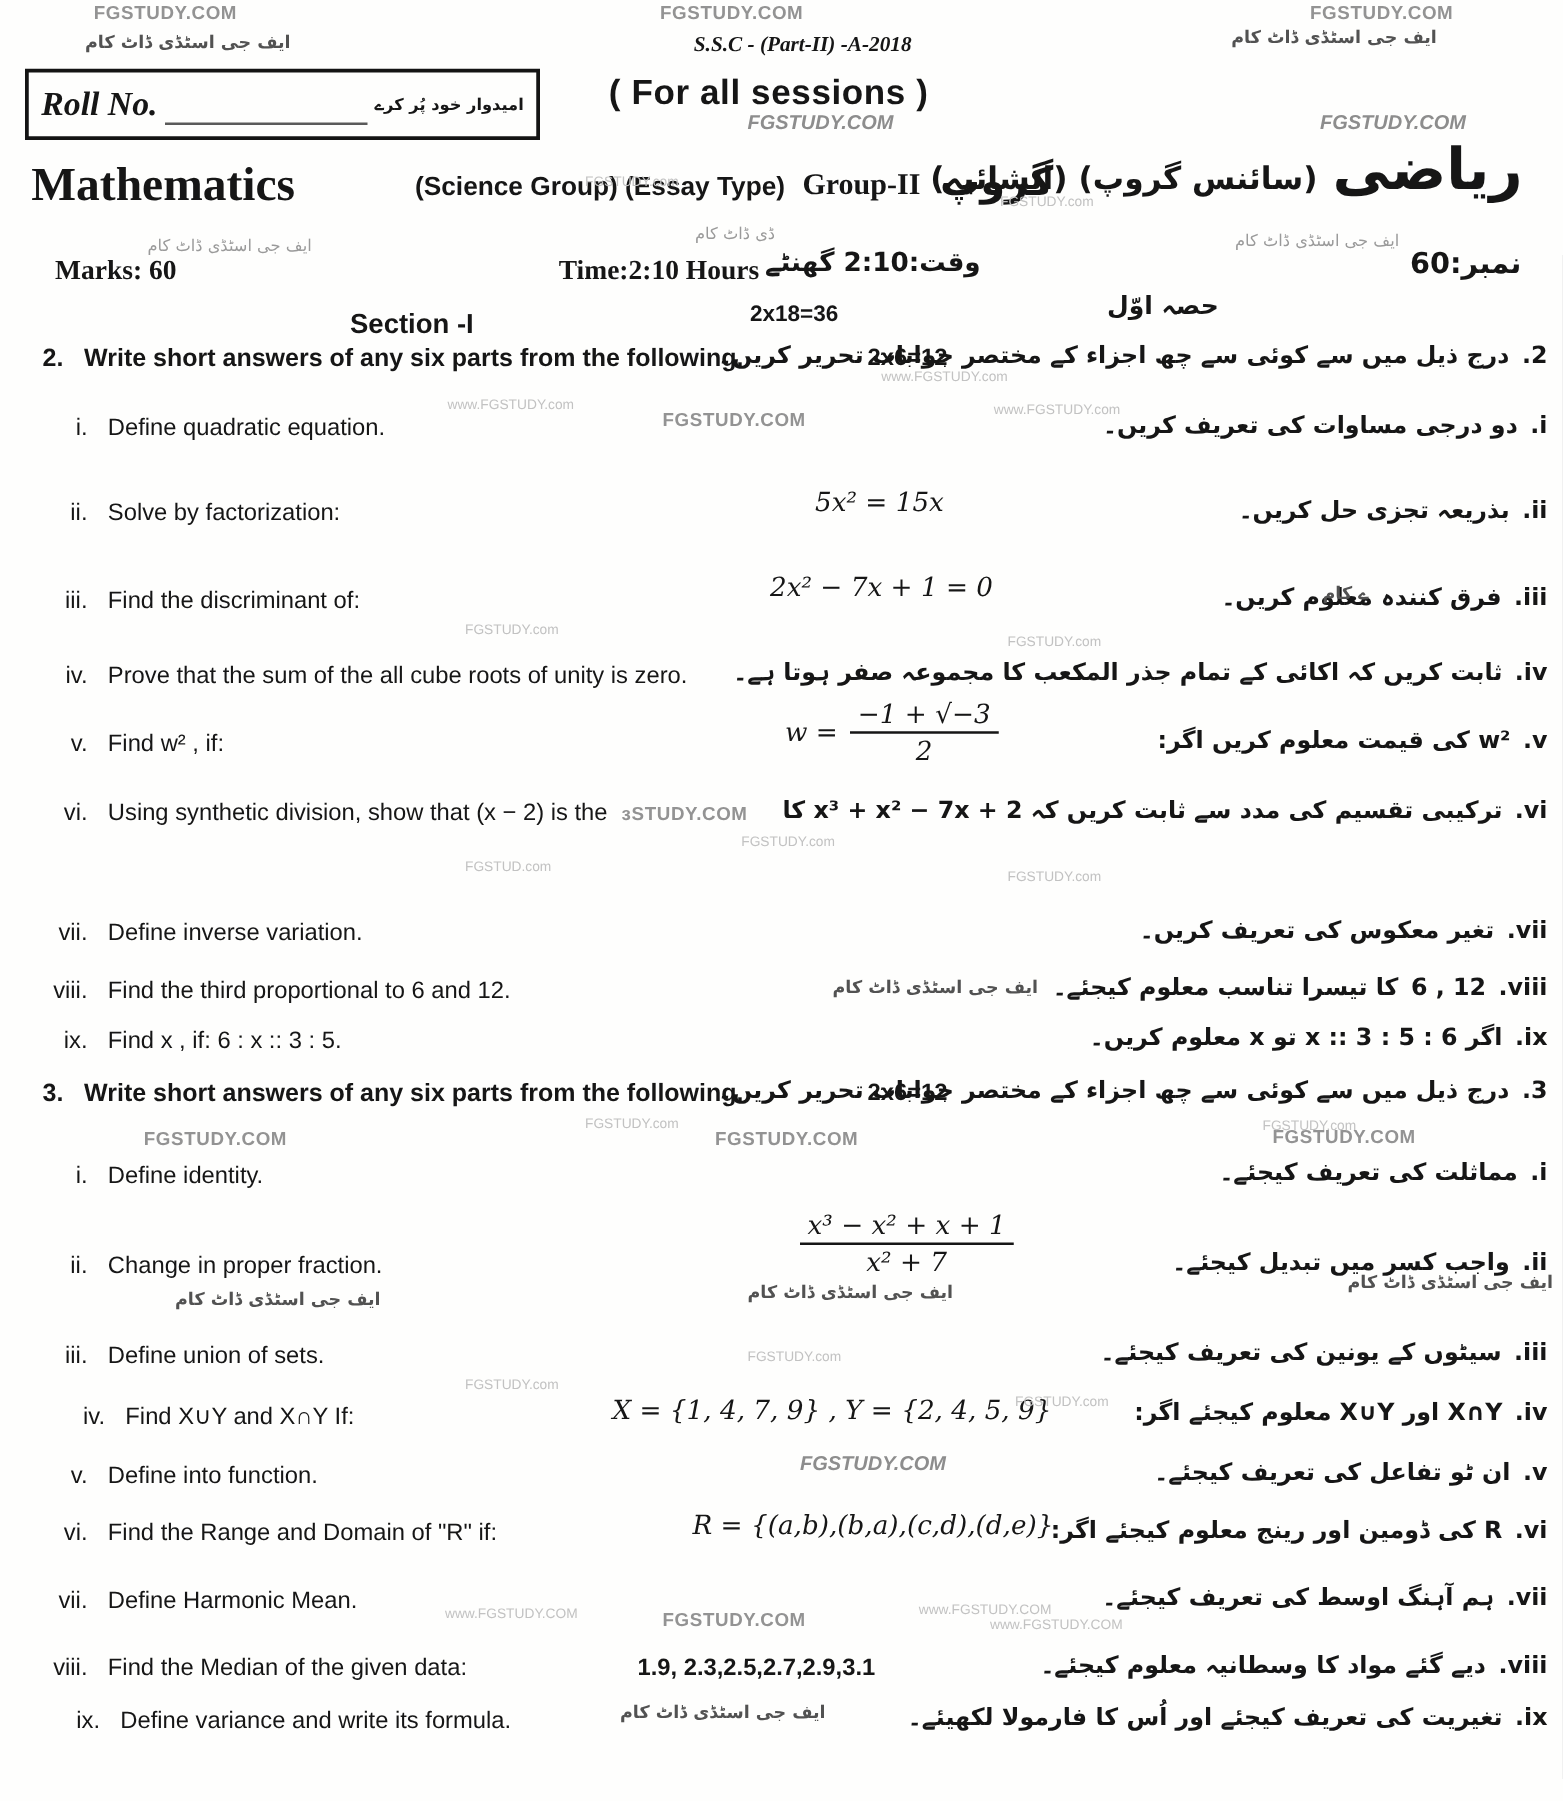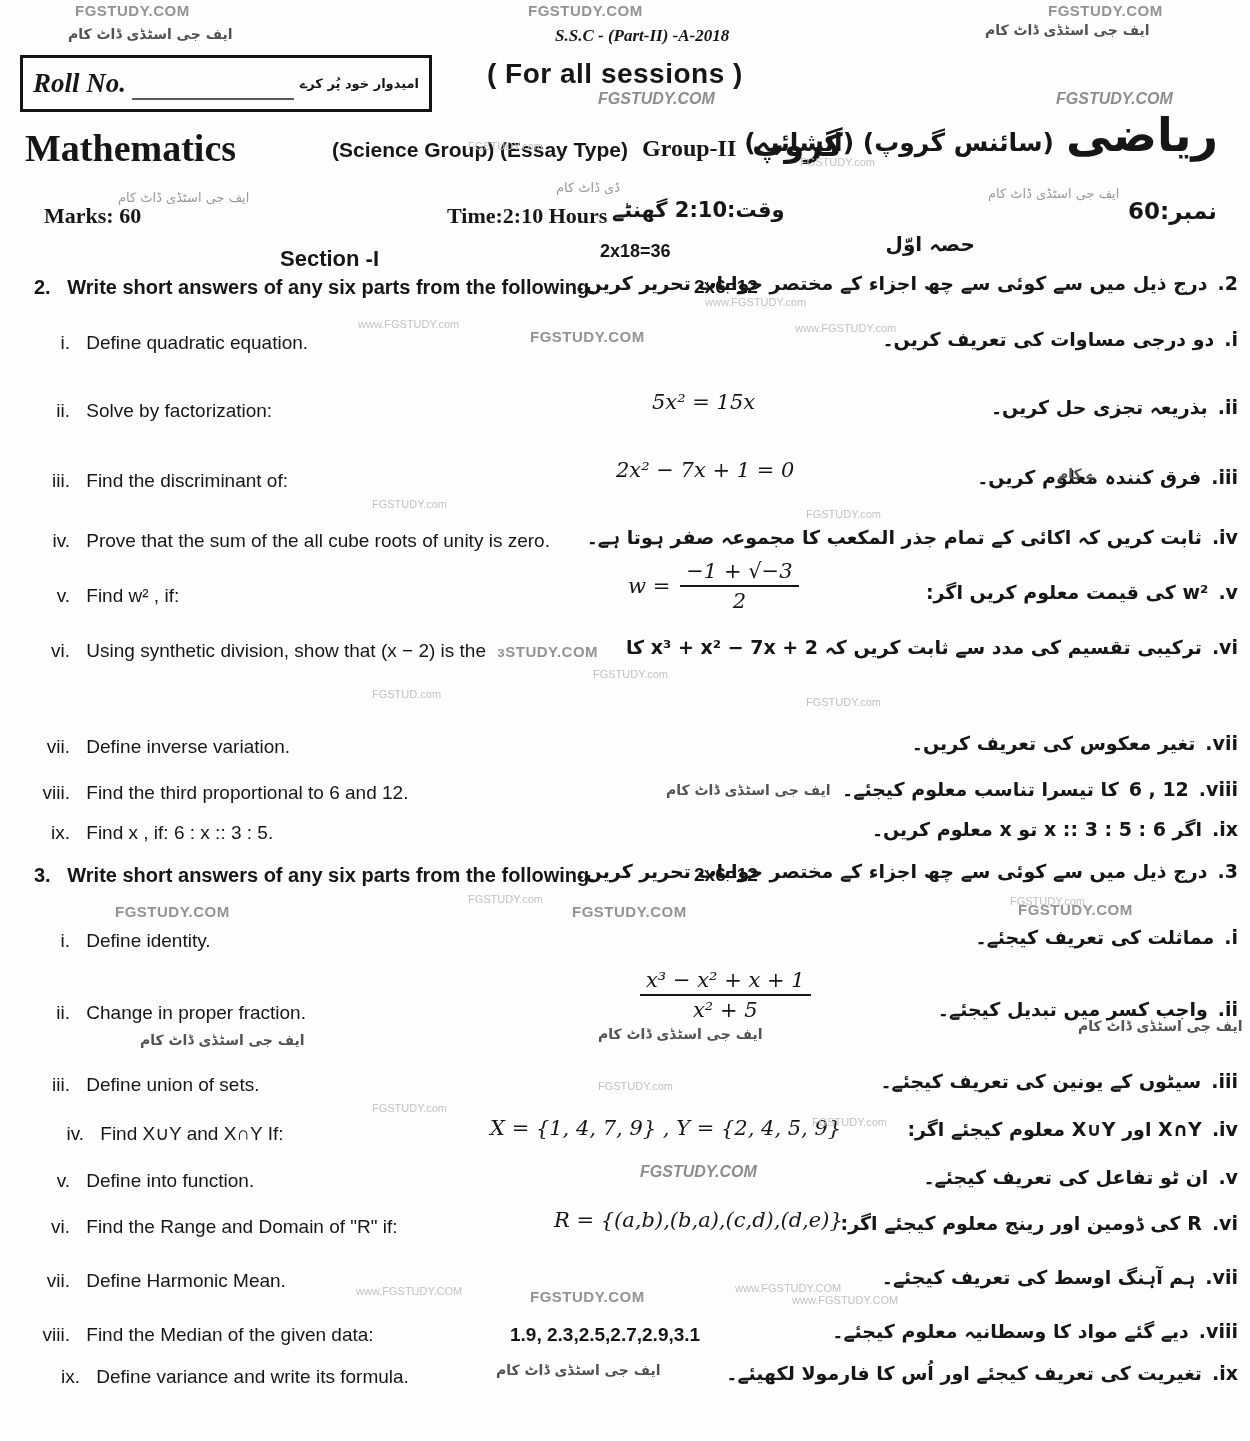--- a/index.html
+++ b/index.html
@@ -185,21 +185,21 @@
       <span>مماثلت کی تعریف کیجئے۔</span>
     </span>
   </div>
 
   <div class="row" style="top:1002px;">
     <span class="inum en">ii.</span>
     <span class="en">Change in proper fraction.</span>
     <span class="abs frac" style="left:604px;top:-34px;margin-left:36px;">
       <span class="fs">
         <span class="math n">x³ − x² + x + 1</span>
-        <span class="math d">x² + 5</span>
+        <span class="math d">x² + 7</span>
       </span>
     </span>
     <span class="ur">
       <span class="urn">ii.</span>
       <span>واجب کسر میں تبدیل کیجئے۔</span>
     </span>
   </div>
 
   <div class="row" style="top:1074px;">
     <span class="inum en">iii.</span>

